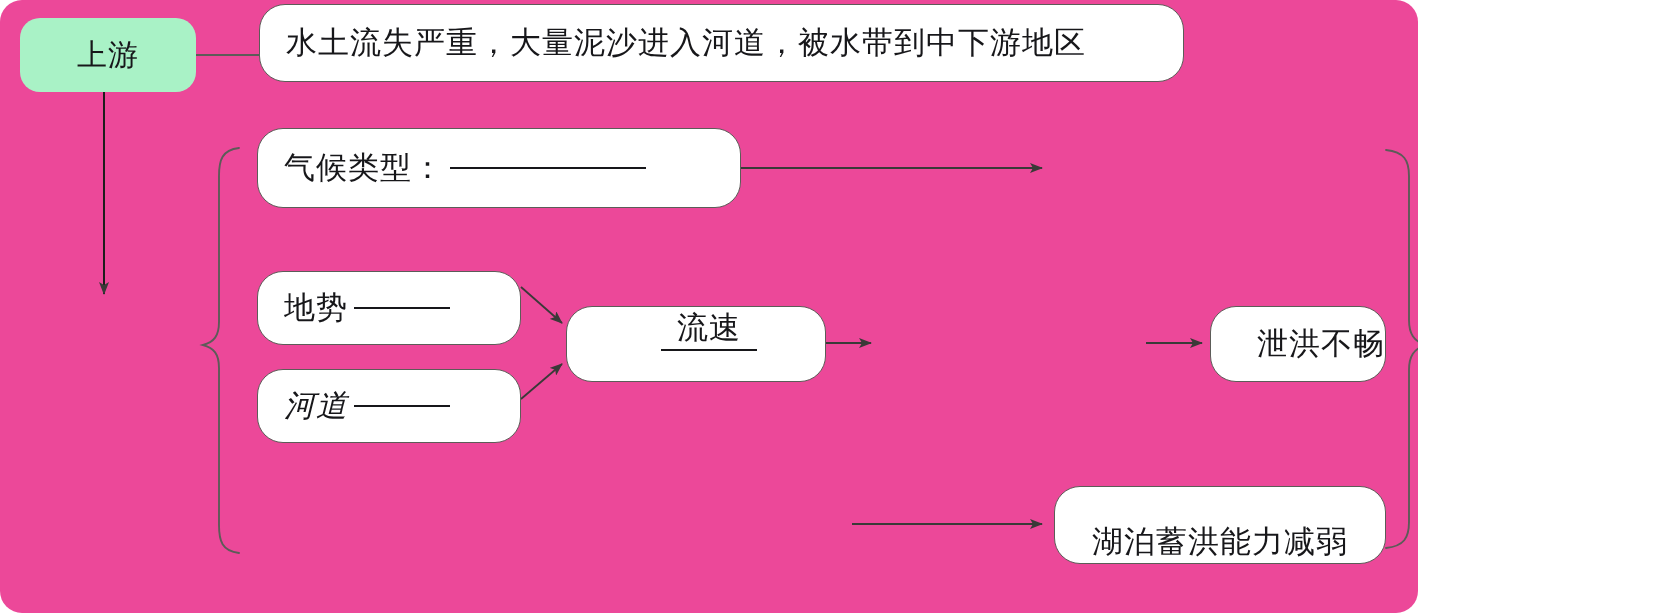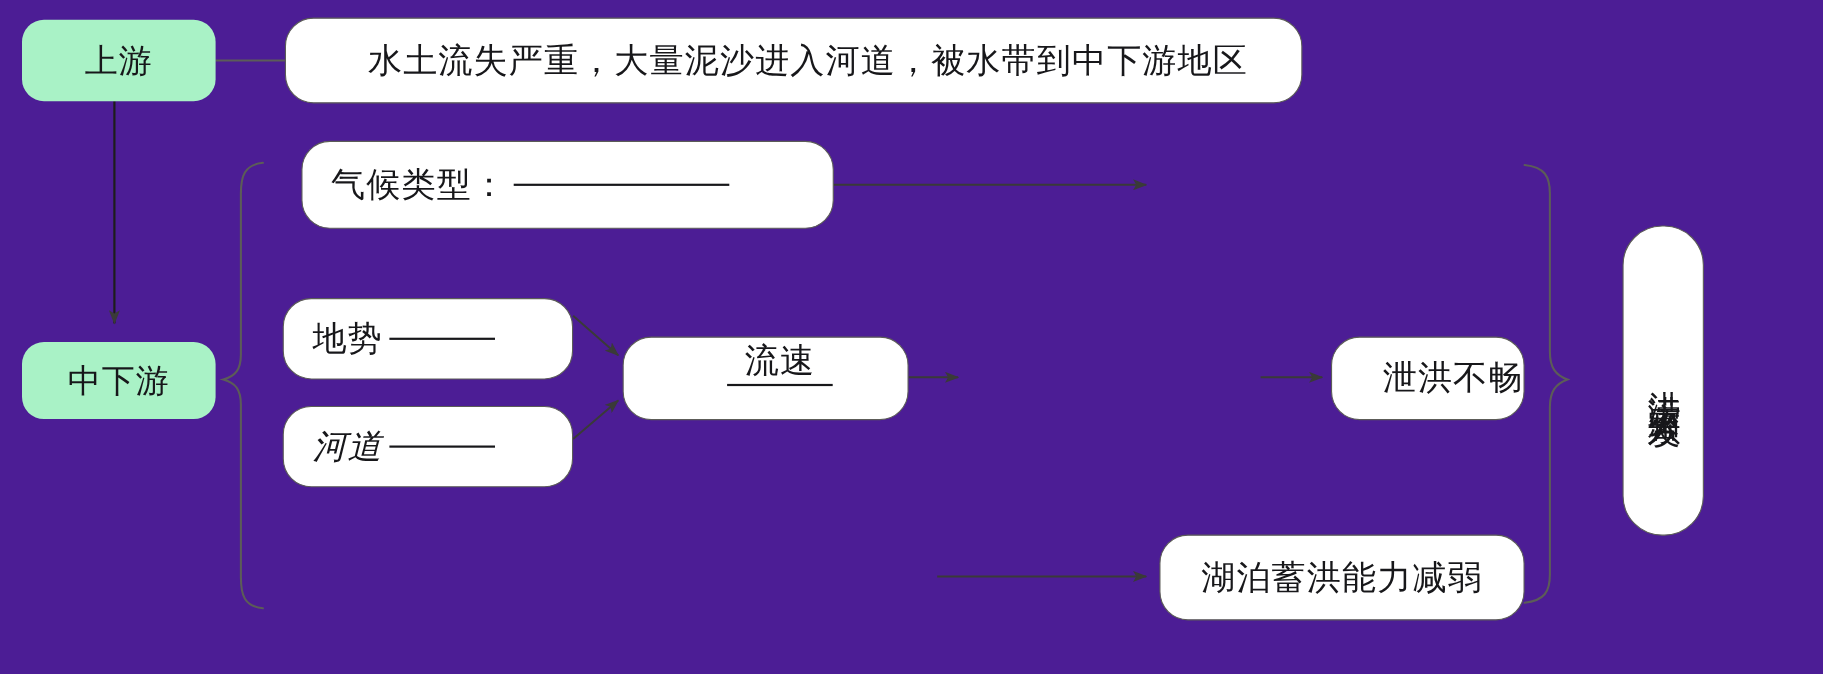--- a/index.html
+++ b/index.html
@@ -2,24 +2,25 @@
 <html><head>
 <meta charset="utf-8">
 <style>
   html,body{margin:0;padding:0;background:#ffffff;}
   body{
     font-family:"Liberation Serif","DejaVu Serif",serif;
     -webkit-font-smoothing:antialiased;
   }
   #stage{
     position:relative;
-    width:1657px;
+    width:1418px;
     height:613px;
-    background:#4c1d95;
+    background:#ec4899;
     overflow:hidden;
+    border-radius:22px;
   }
   svg#wires{
     position:absolute;
     left:0;top:0;
     width:1657px;height:613px;
     pointer-events:none;
   }
   .node{
     position:absolute;
     box-sizing:border-box;
@@ -101,29 +102,26 @@
              C 1409,334 1414,341 1425,345
              C 1414,349 1409,356 1409,370
              L1409,522
              C 1409,538 1404,546 1386,548" stroke="#5c5c58" stroke-width="1.9" fill="none" stroke-linecap="round"></path>
   </svg>
 
   <div class="node green" style="left:20px;top:18px;width:176px;height:74px;">
     <span class="txt">上游</span>
   </div>
 
-  <div class="node pad-l" style="left:259px;top:16px;width:925px;height:78px;justify-content:center;">
+  <div class="node pad-l" style="left:259px;top:4px;width:925px;height:78px;">
     <span class="txt">水土流失严重，大量泥沙进入河道，被水带到中下游地区</span>
   </div>
 
-  <div class="node green" style="left:20px;top:311px;width:176px;height:70px;">
-    <span class="txt">中下游</span>
-  </div>
 
-  <div class="node pad-l" style="left:274px;top:128px;width:484px;height:80px;">
+  <div class="node pad-l" style="left:257px;top:128px;width:484px;height:80px;">
     <span class="txt">气候类型：</span>
     <span class="blank b-md"></span>
   </div>
 
 
   <div class="node pad-l" style="left:257px;top:271px;width:264px;height:74px;">
     <span class="txt">地势</span>
     <span class="blank b-sm"></span>
   </div>
 
@@ -136,21 +134,21 @@
     <span class="txt">流速</span>
     <span class="blank b-sm"></span>
   </div>
 
 
   <div class="node" style="left:1210px;top:306px;width:176px;height:76px;justify-content:flex-end;">
     <span class="txt">泄洪不畅</span>
   </div>
 
 
-  <div class="node" style="left:1054px;top:486px;width:332px;height:78px;">
+  <div class="node" style="left:1054px;top:486px;width:332px;height:78px;align-items:flex-end;">
     <span class="txt">湖泊蓄洪能力减弱</span>
   </div>
 
   <div class="node" style="left:1475px;top:205px;width:74px;height:282px;border-radius:36px;">
     <span class="txt vert">洪涝灾害频发</span>
   </div>
 
 </div>
 
 </body></html>

